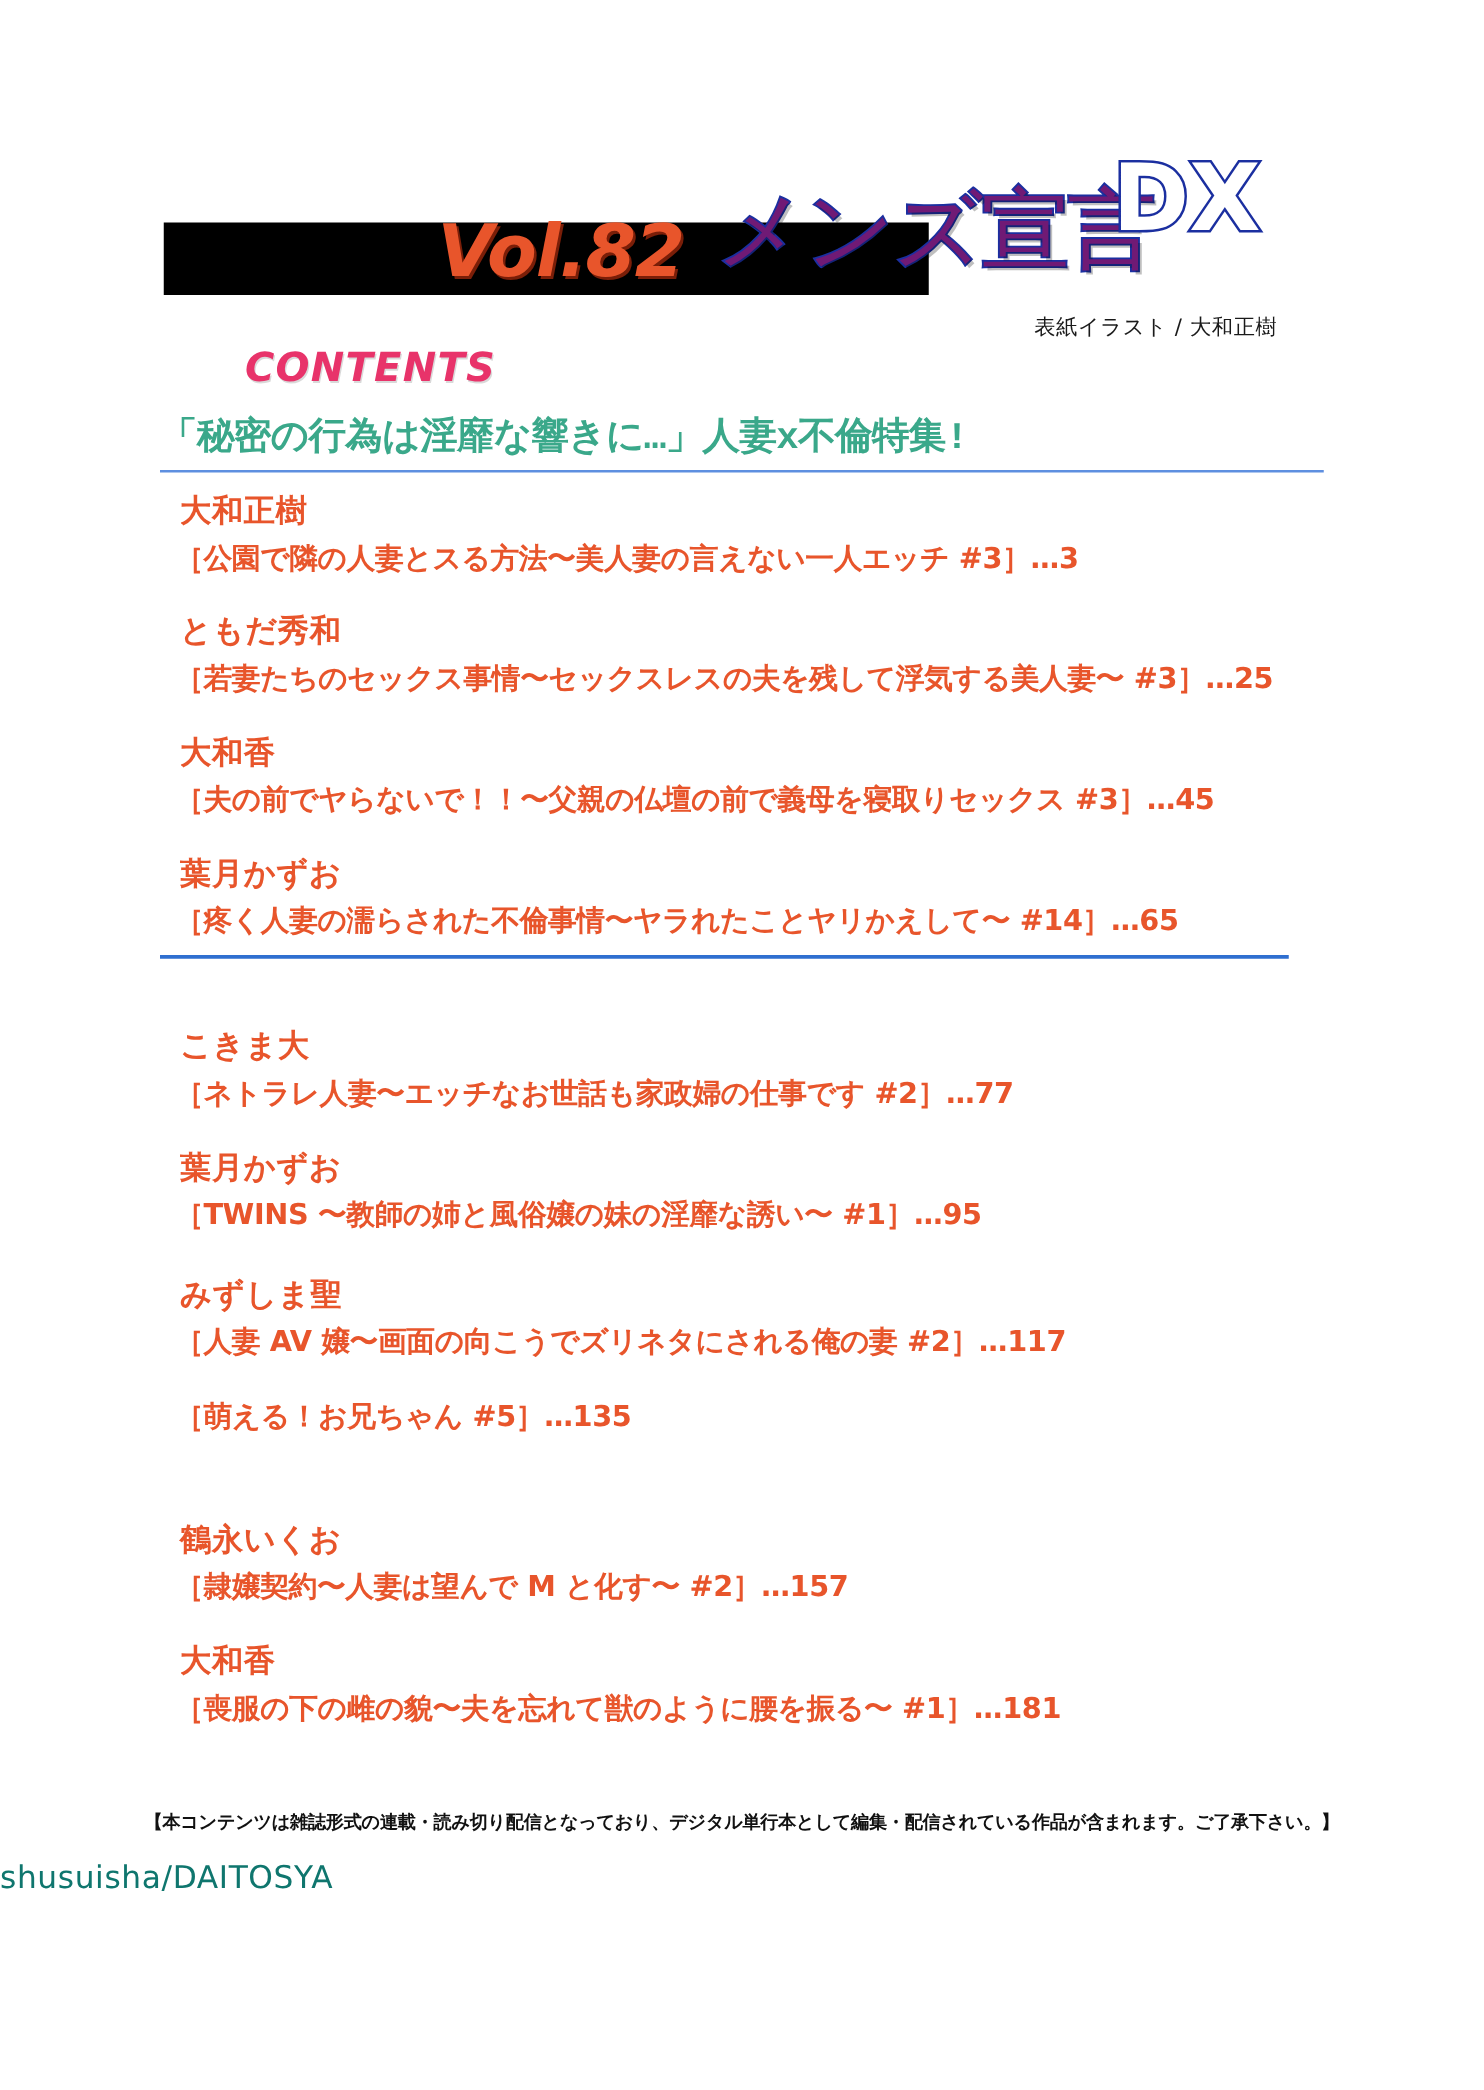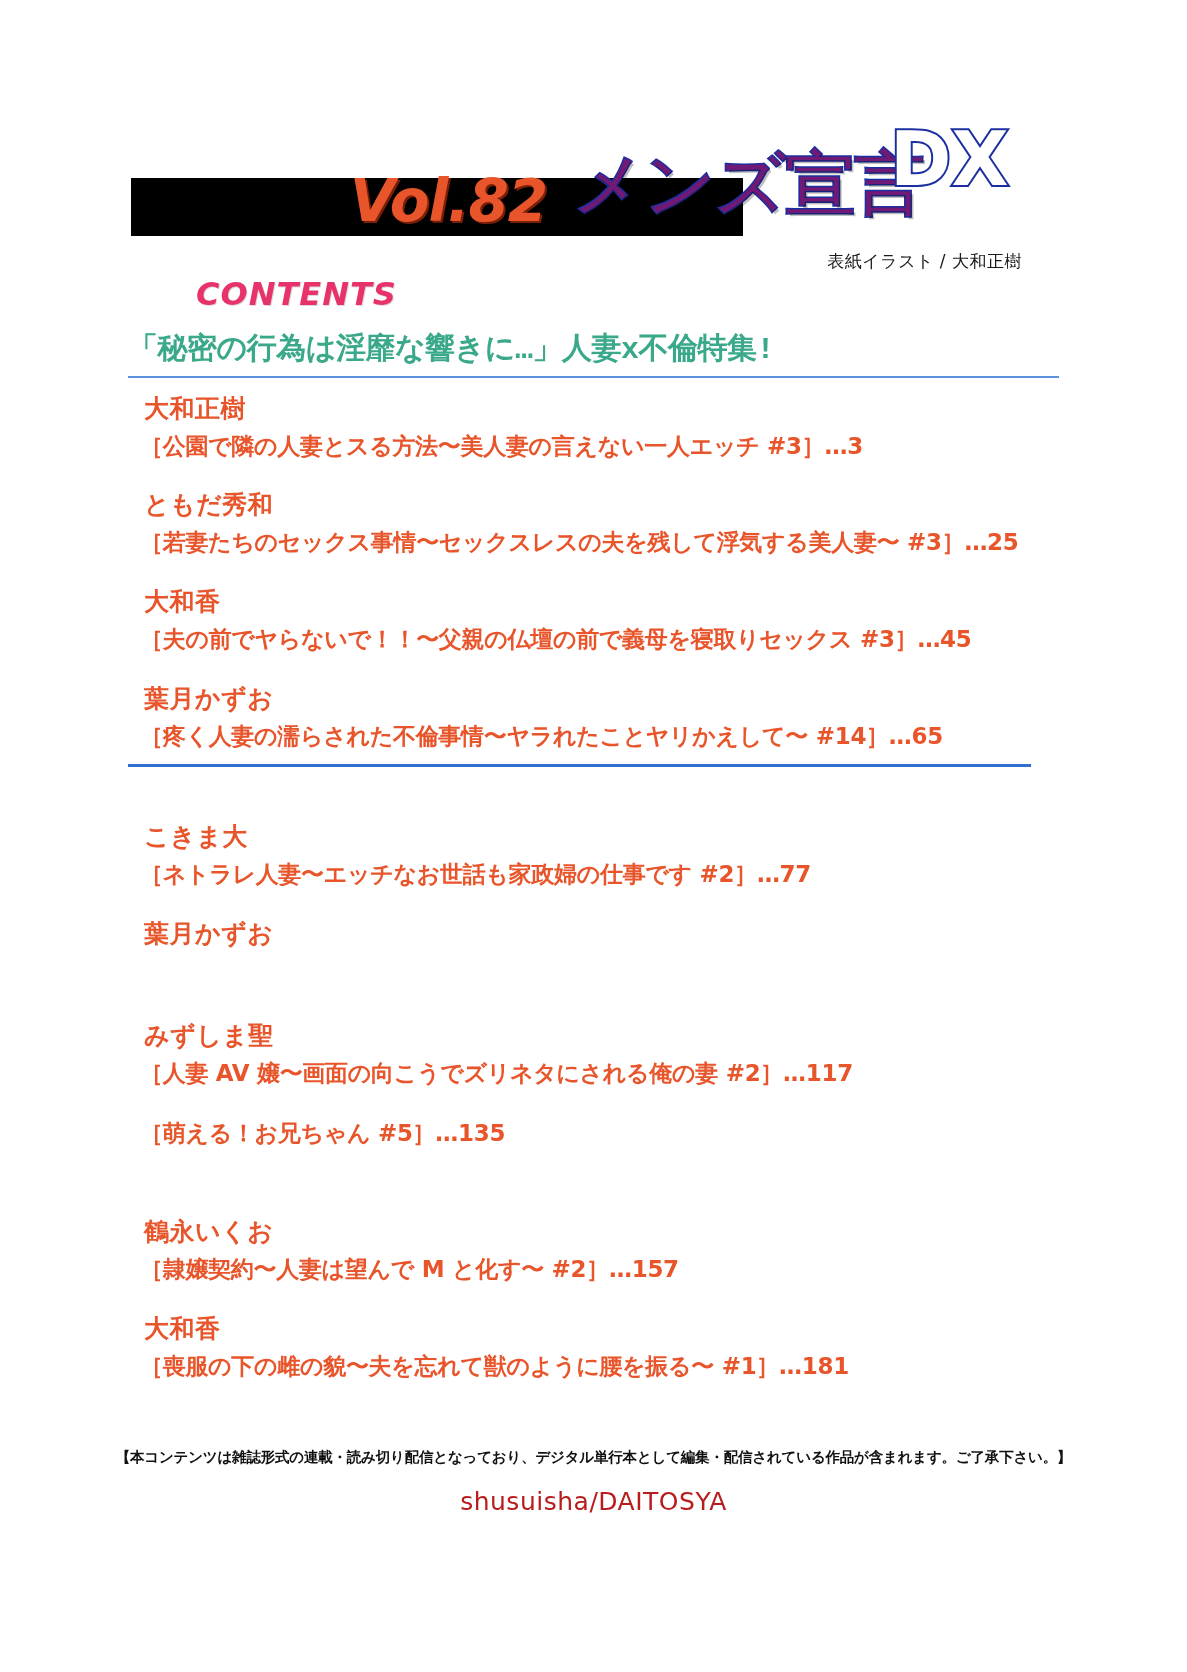--- a/index.html
+++ b/index.html
@@ -181,24 +181,24 @@
     font-size: 14.5px;
     font-weight: bold;
     color: #111;
     letter-spacing: -0.2px;
   }
   .publisher {
     position: absolute;
     left: 0;
     top: 1487px;
     width: 1187px;
-    text-align: center;
+    text-align: left;
     font-family: "DejaVu Sans", sans-serif;
     font-size: 25px;
-    color: #b91c1c;
+    color: #0f766e;
     letter-spacing: 0.5px;
   }
 </style>
 </head>
 <body>
 
 <div class="page">
 
   <div class="masthead">
     <div class="vol-bar"></div>
@@ -234,20 +234,21 @@
     </div>
   </div>
 
   <div class="entries">
     <div class="entry" style="top:820px">
       <div class="author">こきま大</div>
       <div class="title">［ネトラレ人妻〜エッチなお世話も家政婦の仕事です #2］…77</div>
     </div>
     <div class="entry" style="top:917px">
       <div class="author">葉月かずお</div>
+      <div class="title">［TWINS 〜教師の姉と風俗嬢の妹の淫靡な誘い〜 #1］…95</div>
     </div>
     <div class="entry" style="top:1019px">
       <div class="author">みずしま聖</div>
       <div class="title">［人妻 AV 嬢〜画面の向こうでズリネタにされる俺の妻 #2］…117</div>
     </div>
     <div class="entry" style="top:1118px">
       <div class="title">［萌える！お兄ちゃん #5］…135</div>
     </div>
     <div class="entry" style="top:1215px">
       <div class="author">鶴永いくお</div>

